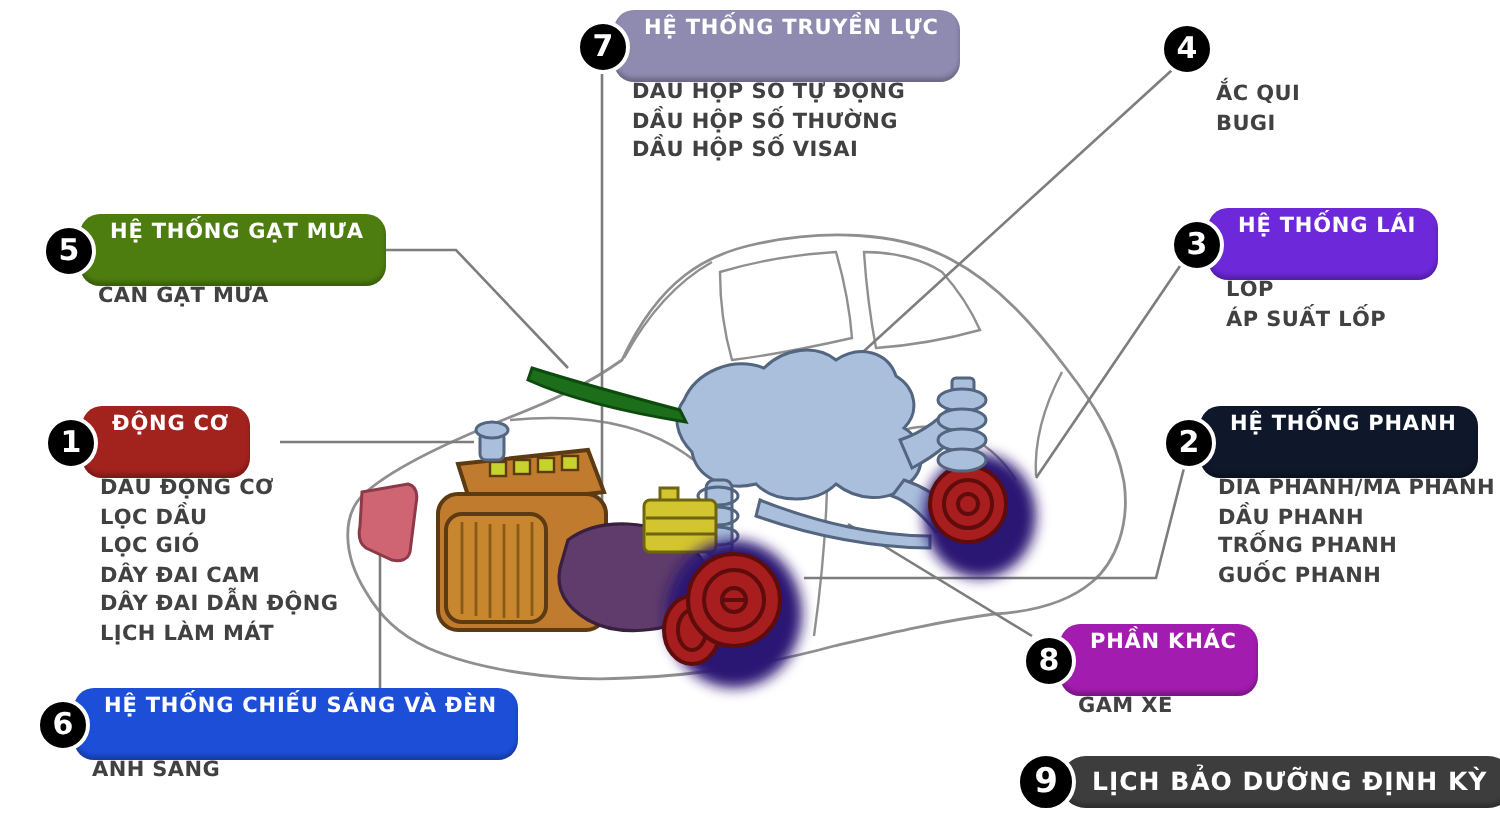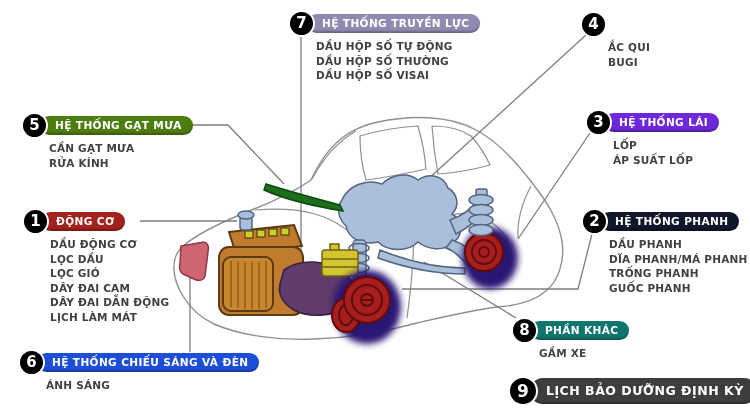--- a/index.html
+++ b/index.html
@@ -13,21 +13,21 @@
   .callout{position:absolute;white-space:nowrap;}
   .head{display:flex;align-items:center;height:24px;}
   .num{
     width:23px;height:23px;border-radius:50%;background:#000;color:#fff;
     display:flex;align-items:center;justify-content:center;
     font-size:15px;font-weight:bold;border:2px solid #fff;
     margin-right:-8px;position:relative;z-index:2;
   }
   .pill{
     display:inline-block;color:#fff;font-weight:bold;font-size:10.5px;
-    letter-spacing:.4px;padding:3px 11px 4px 15px;border-radius:10px;
+    letter-spacing:.4px;padding:3px 11px 21px 15px;border-radius:10px;
     box-shadow:inset 0 -2px 2px rgba(0,0,0,.25);
     position:relative;z-index:1;
   }
   .items{margin:4px 0 0 28px;font-size:10.5px;font-weight:bold;
     color:#414141;line-height:14.6px;letter-spacing:.2px;}
   .callout.big .num{width:26px;height:26px;font-size:17px;}
   .callout.big .head{height:28px;}
   .callout.big .pill{font-size:12.5px;padding:5px 13px 6px 16px;border-radius:13px;letter-spacing:.5px;}
 </style>
 </head>
@@ -169,22 +169,22 @@
     <div>LỊCH LÀM MÁT</div>
   </div>
 </div>
 
 <div class="callout" style="left:581px;top:209px">
   <div class="head">
     <span class="num">2</span>
     <span class="pill" style="background-color: #0f172a;">HỆ THỐNG PHANH</span>
   </div>
   <div class="items">
+    <div>DĨA PHANH/MÁ PHANH</div>
     <div>DẦU PHANH</div>
-    <div>DĨA PHANH/MÁ PHANH</div>
     <div>TRỐNG PHANH</div>
     <div>GUỐC PHANH</div>
   </div>
 </div>
 
 <div class="callout" style="left:585px;top:110px">
   <div class="head">
     <span class="num">3</span>
     <span class="pill" style="background-color: #6d28d9;">HỆ THỐNG LÁI</span>
   </div>
@@ -204,21 +204,20 @@
   </div>
 </div>
 
 <div class="callout" style="left:21px;top:113px">
   <div class="head">
     <span class="num">5</span>
     <span class="pill" style="background-color: #4d7c0f;">HỆ THỐNG GẠT MƯA</span>
   </div>
   <div class="items">
     <div>CẦN GẠT MƯA</div>
-    <div>RỬA KÍNH</div>
   </div>
 </div>
 
 <div class="callout" style="left:18px;top:350px">
   <div class="head">
     <span class="num">6</span>
     <span class="pill" style="background-color: #1d4ed8; text-align: center;">HỆ THỐNG CHIẾU SÁNG VÀ ĐÈN</span>
   </div>
   <div class="items">
     <div>ÁNH SÁNG</div>
@@ -233,21 +232,21 @@
   <div class="items">
     <div>DẦU HỘP SỐ TỰ ĐỘNG</div>
     <div>DẦU HỘP SỐ THƯỜNG</div>
     <div>DẦU HỘP SỐ VISAI</div>
   </div>
 </div>
 
 <div class="callout" style="left:511px;top:318px">
   <div class="head">
     <span class="num">8</span>
-    <span class="pill" style="background-color: #0f766e;">PHẦN KHÁC</span>
+    <span class="pill" style="background-color: #a21caf;">PHẦN KHÁC</span>
   </div>
   <div class="items">
     <div>GẦM XE</div>
   </div>
 </div>
 
 <div class="callout big" style="left:508px;top:377px">
   <div class="head">
     <span class="num">9</span>
     <span class="pill" style="background-color: rgb(61, 61, 61);">LỊCH BẢO DƯỠNG ĐỊNH KỲ</span>

